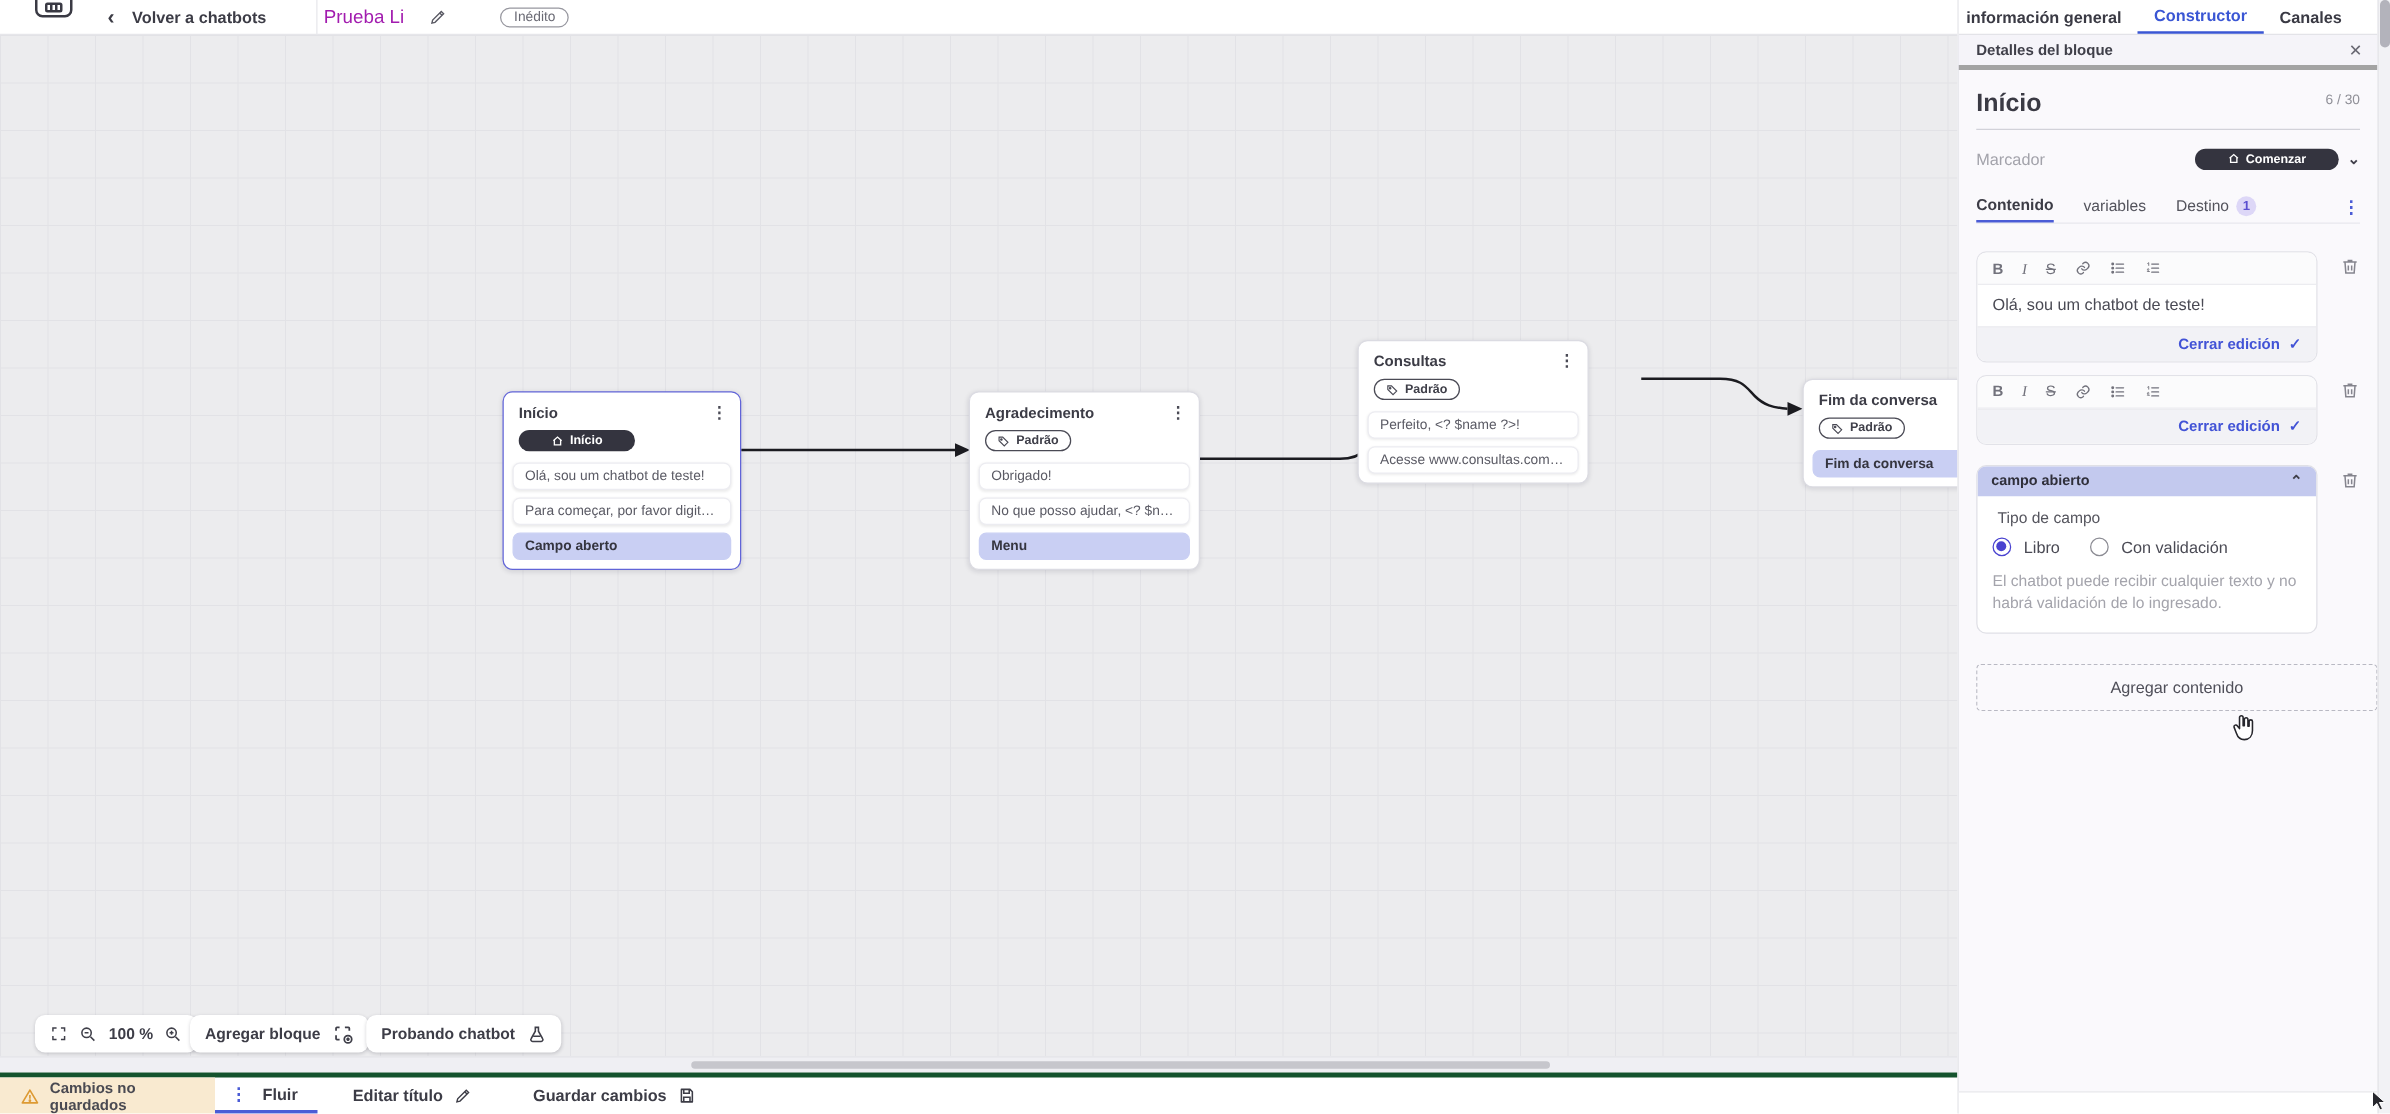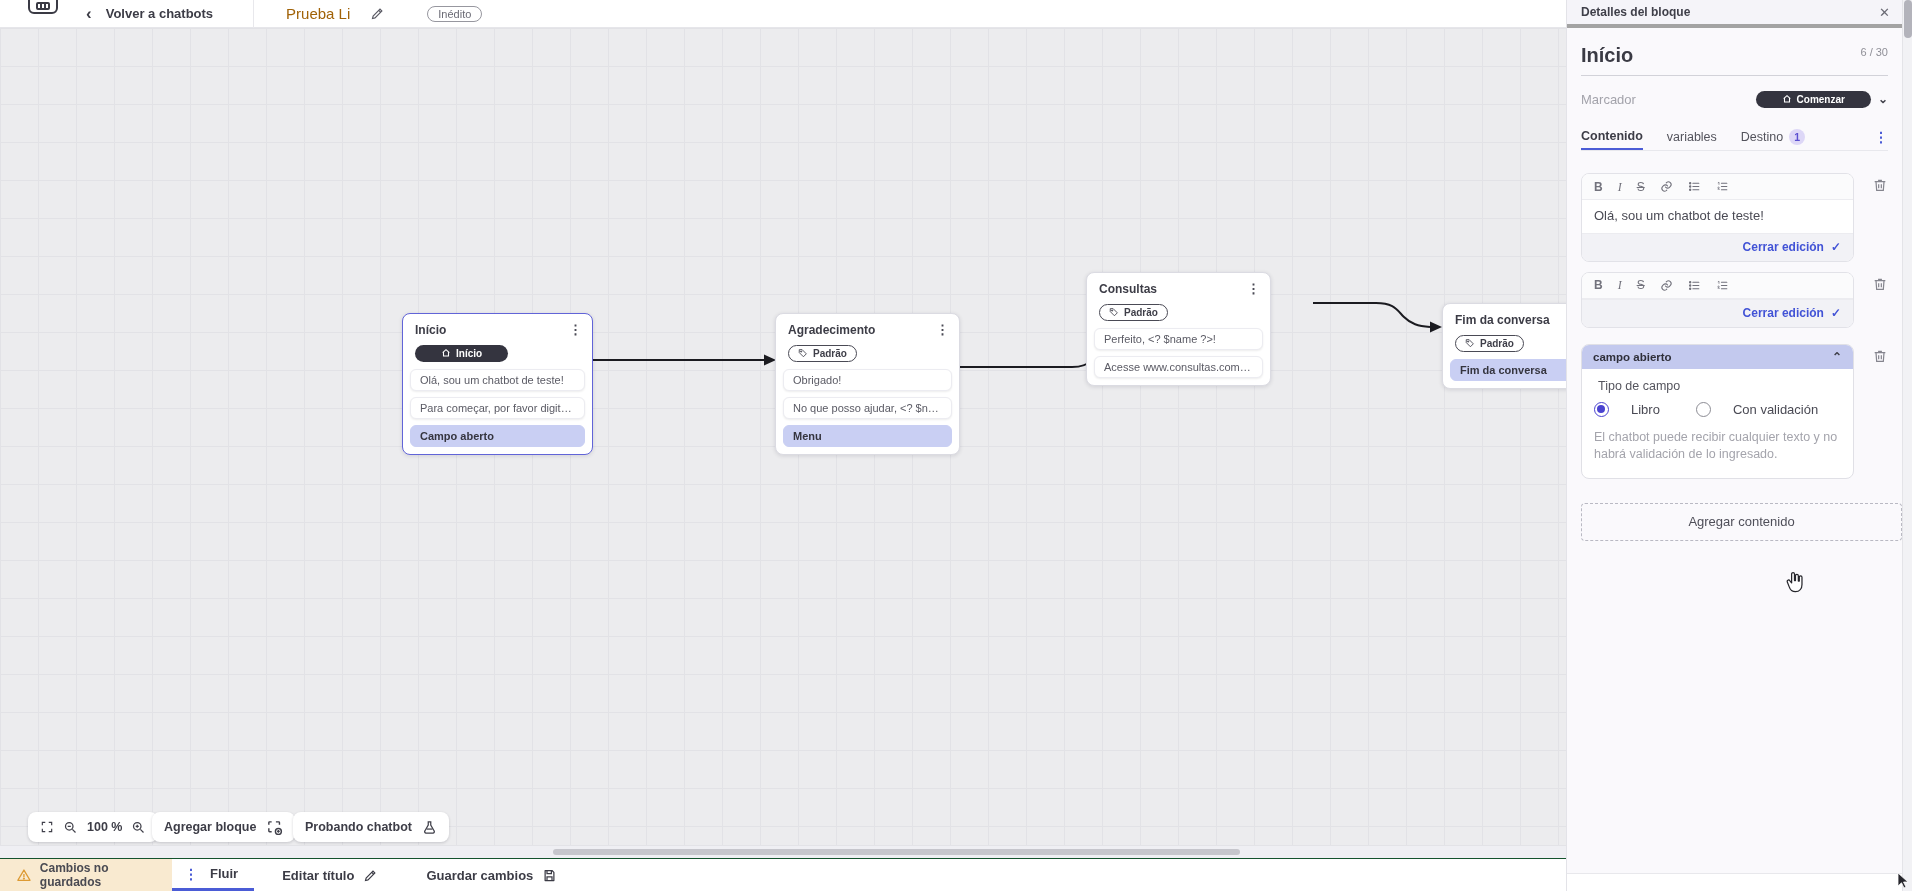--- a/index.html
+++ b/index.html
@@ -6,21 +6,21 @@
   html,body { width:1912px; height:891px; overflow:hidden; font-family:"Liberation Sans", sans-serif; background:#fff; }
   #root { position:relative; width:1912px; height:891px; overflow:hidden; background:#fff; }
   svg { display:block; }
 
   
   #topbar { position:absolute; left:0; top:0; width:1566px; height:28px; background:#fff; border-bottom:1px solid #e6e6ea; display:flex; align-items:center; z-index:30; }
   #logo { position:absolute; left:24px; top:-8px; }
   .back-chevron { margin-left:86px; font-size:17px; color:#3c3c46; font-weight:700; line-height:1; }
   .back-label { margin-left:14px; font-size:13px; font-weight:700; color:#3c3c46; }
   .tb-divider { margin-left:40px; width:1px; height:28px; background:#e8e8ec; }
-  .flow-title { margin-left:32px; font-size:15px; color:#a16207; }
+  .flow-title { margin-left:5px; font-size:15px; color:#a21caf; }
   .tb-pencil { margin-left:20px; }
   .status-pill { margin-left:42px; border:1px solid #97979f; border-radius:10px; padding:1px 10px; font-size:11px; color:#6a6a74; background:#fff; }
 
   
   #canvas { position:absolute; left:0; top:28px; width:1566px; height:830px; overflow:hidden;
     background-color:#ececee;
     background-image:linear-gradient(#e2e2e6 1px, transparent 1px), linear-gradient(90deg, #e2e2e6 1px, transparent 1px);
     background-size:38px 38px; }
   #connectors { position:absolute; left:0; top:0; }
 
@@ -40,21 +40,21 @@
   #zoombar { left:28px; top:784px; gap:9px; }
   #addblock { left:152px; top:784px; }
   #testbot { left:293px; top:784px; }
   .zoom-level { font-size:12.5px; font-weight:700; color:#3d3d47; }
 
   
   #hscroll-track { position:absolute; left:0; top:817px; width:1566px; height:13px; background:#efeff3; border-top:1px solid #e3e3e7; }
   #hscroll-thumb { position:absolute; left:553px; top:3px; width:687px; height:6px; background:#c6c6cc; border-radius:3px; }
 
   
-  #bottombar { position:absolute; left:0; top:858px; width:1566px; height:33px; background:#fff; border-top:1px solid #14532d; display:flex; align-items:stretch; z-index:30; }
+  #bottombar { position:absolute; left:0; top:858px; width:1566px; height:33px; background:#fff; border-top:4px solid #14532d; display:flex; align-items:stretch; z-index:30; }
   .unsaved-badge { width:172px; background:#f9ead0; display:flex; align-items:center; gap:8px; padding-left:16px; font-size:12px; font-weight:700; color:#4a4a52; }
   .flow-tab { margin-left:0; display:flex; align-items:center; gap:12px; padding:0 16px 0 12px; border-bottom:3px solid #4b5cd6; }
   .flow-tab .kebab { color:#4b5cd6; font-size:14px; }
   .flow-tab-label { font-size:13px; font-weight:700; color:#3c3c46; }
   .bb-action { display:flex; align-items:center; gap:9px; font-size:13px; font-weight:700; color:#3c3c46; cursor:pointer; }
   #edit-title { margin-left:28px; }
   #save-changes { margin-left:48px; }
 
   
   #panel { position:absolute; left:1566px; top:0; width:336px; height:891px; background:#faf9fc; border-left:1px solid #e3e3e8; z-index:40; }
@@ -90,21 +90,21 @@
   .close-edit { font-size:12px; font-weight:700; color:#4253d6; cursor:pointer; }
   .check { color:#4253d6; font-size:12px; font-weight:700; }
   .trash-col { width:34px; display:flex; justify-content:flex-end; padding-top:4px; }
   .trash-btn { cursor:pointer; }
 
   .field-card { flex:1; border-radius:8px; overflow:hidden; border:1px solid #e0e0e6; background:#fff; }
   .field-head { height:24px; background:#c3c9ee; display:flex; align-items:center; justify-content:space-between; padding:0 11px; }
   .field-head-label { font-size:11.5px; font-weight:700; color:#2f2f3a; }
   .field-body { padding:10px 12px 14px; }
   .field-type-label { font-size:12.5px; color:#55555e; padding-left:4px; }
-  .radio-row { margin-top:9px; display:flex; align-items:center; gap:22px; }
+  .radio-row { margin-top:9px; display:flex; align-items:center; gap:10px; }
   .radio { width:15px; height:15px; border-radius:50%; border:1.5px solid #8c8c94; background:#fff; position:relative; cursor:pointer; flex:0 0 auto; }
   .radio.on { border-color:#4a43d0; }
   .radio.on::after { content:""; position:absolute; left:2px; top:2px; width:8px; height:8px; border-radius:50%; background:#4a43d0; }
   .radio-label { font-size:13px; color:#4a4a54; margin-right:14px; }
   .field-desc { margin-top:12px; font-size:12.5px; color:#a4a4ac; line-height:1.4; }
 
   .add-content-btn { margin-top:24px; height:38px; border:1px dashed #b9b9c3; border-radius:4px; display:flex; align-items:center; justify-content:center; font-size:13px; color:#4f4f59; cursor:pointer; background:transparent; width:calc(100% + 14px); }
   .panel-footer { position:absolute; left:0; bottom:0; width:100%; height:18px; background:#fff; border-top:1px solid #e8e8ec; }
 
   
@@ -295,20 +295,25 @@
     <div class="bb-action" id="save-changes">
       <span>Guardar cambios</span>
       <svg width="15" height="15" viewBox="0 0 24 24" fill="none" stroke="#3c3c46" stroke-width="2">
           <path d="M5 4h11l3 3v13H5V4z" stroke-linejoin="round"></path>
           <path d="M8 4v5h7V4M8 20v-6h8v6"></path>
         </svg>
     </div>
   </div>
 
   <div id="panel">
+    <div class="panel-tabs">
+      <div class="ptab" style="padding-left:6px;">información general</div>
+      <div class="ptab active">Constructor</div>
+      <div class="ptab">Canales</div>
+    </div>
 
     <div class="panel-header">
       <span class="panel-header-title">Detalles del bloque</span>
       <span class="panel-close">✕</span>
     </div>
 
     <div class="panel-body">
       <div class="title-row">
         <span class="block-name">Início</span>
         <span class="char-counter">6 / 30</span>

